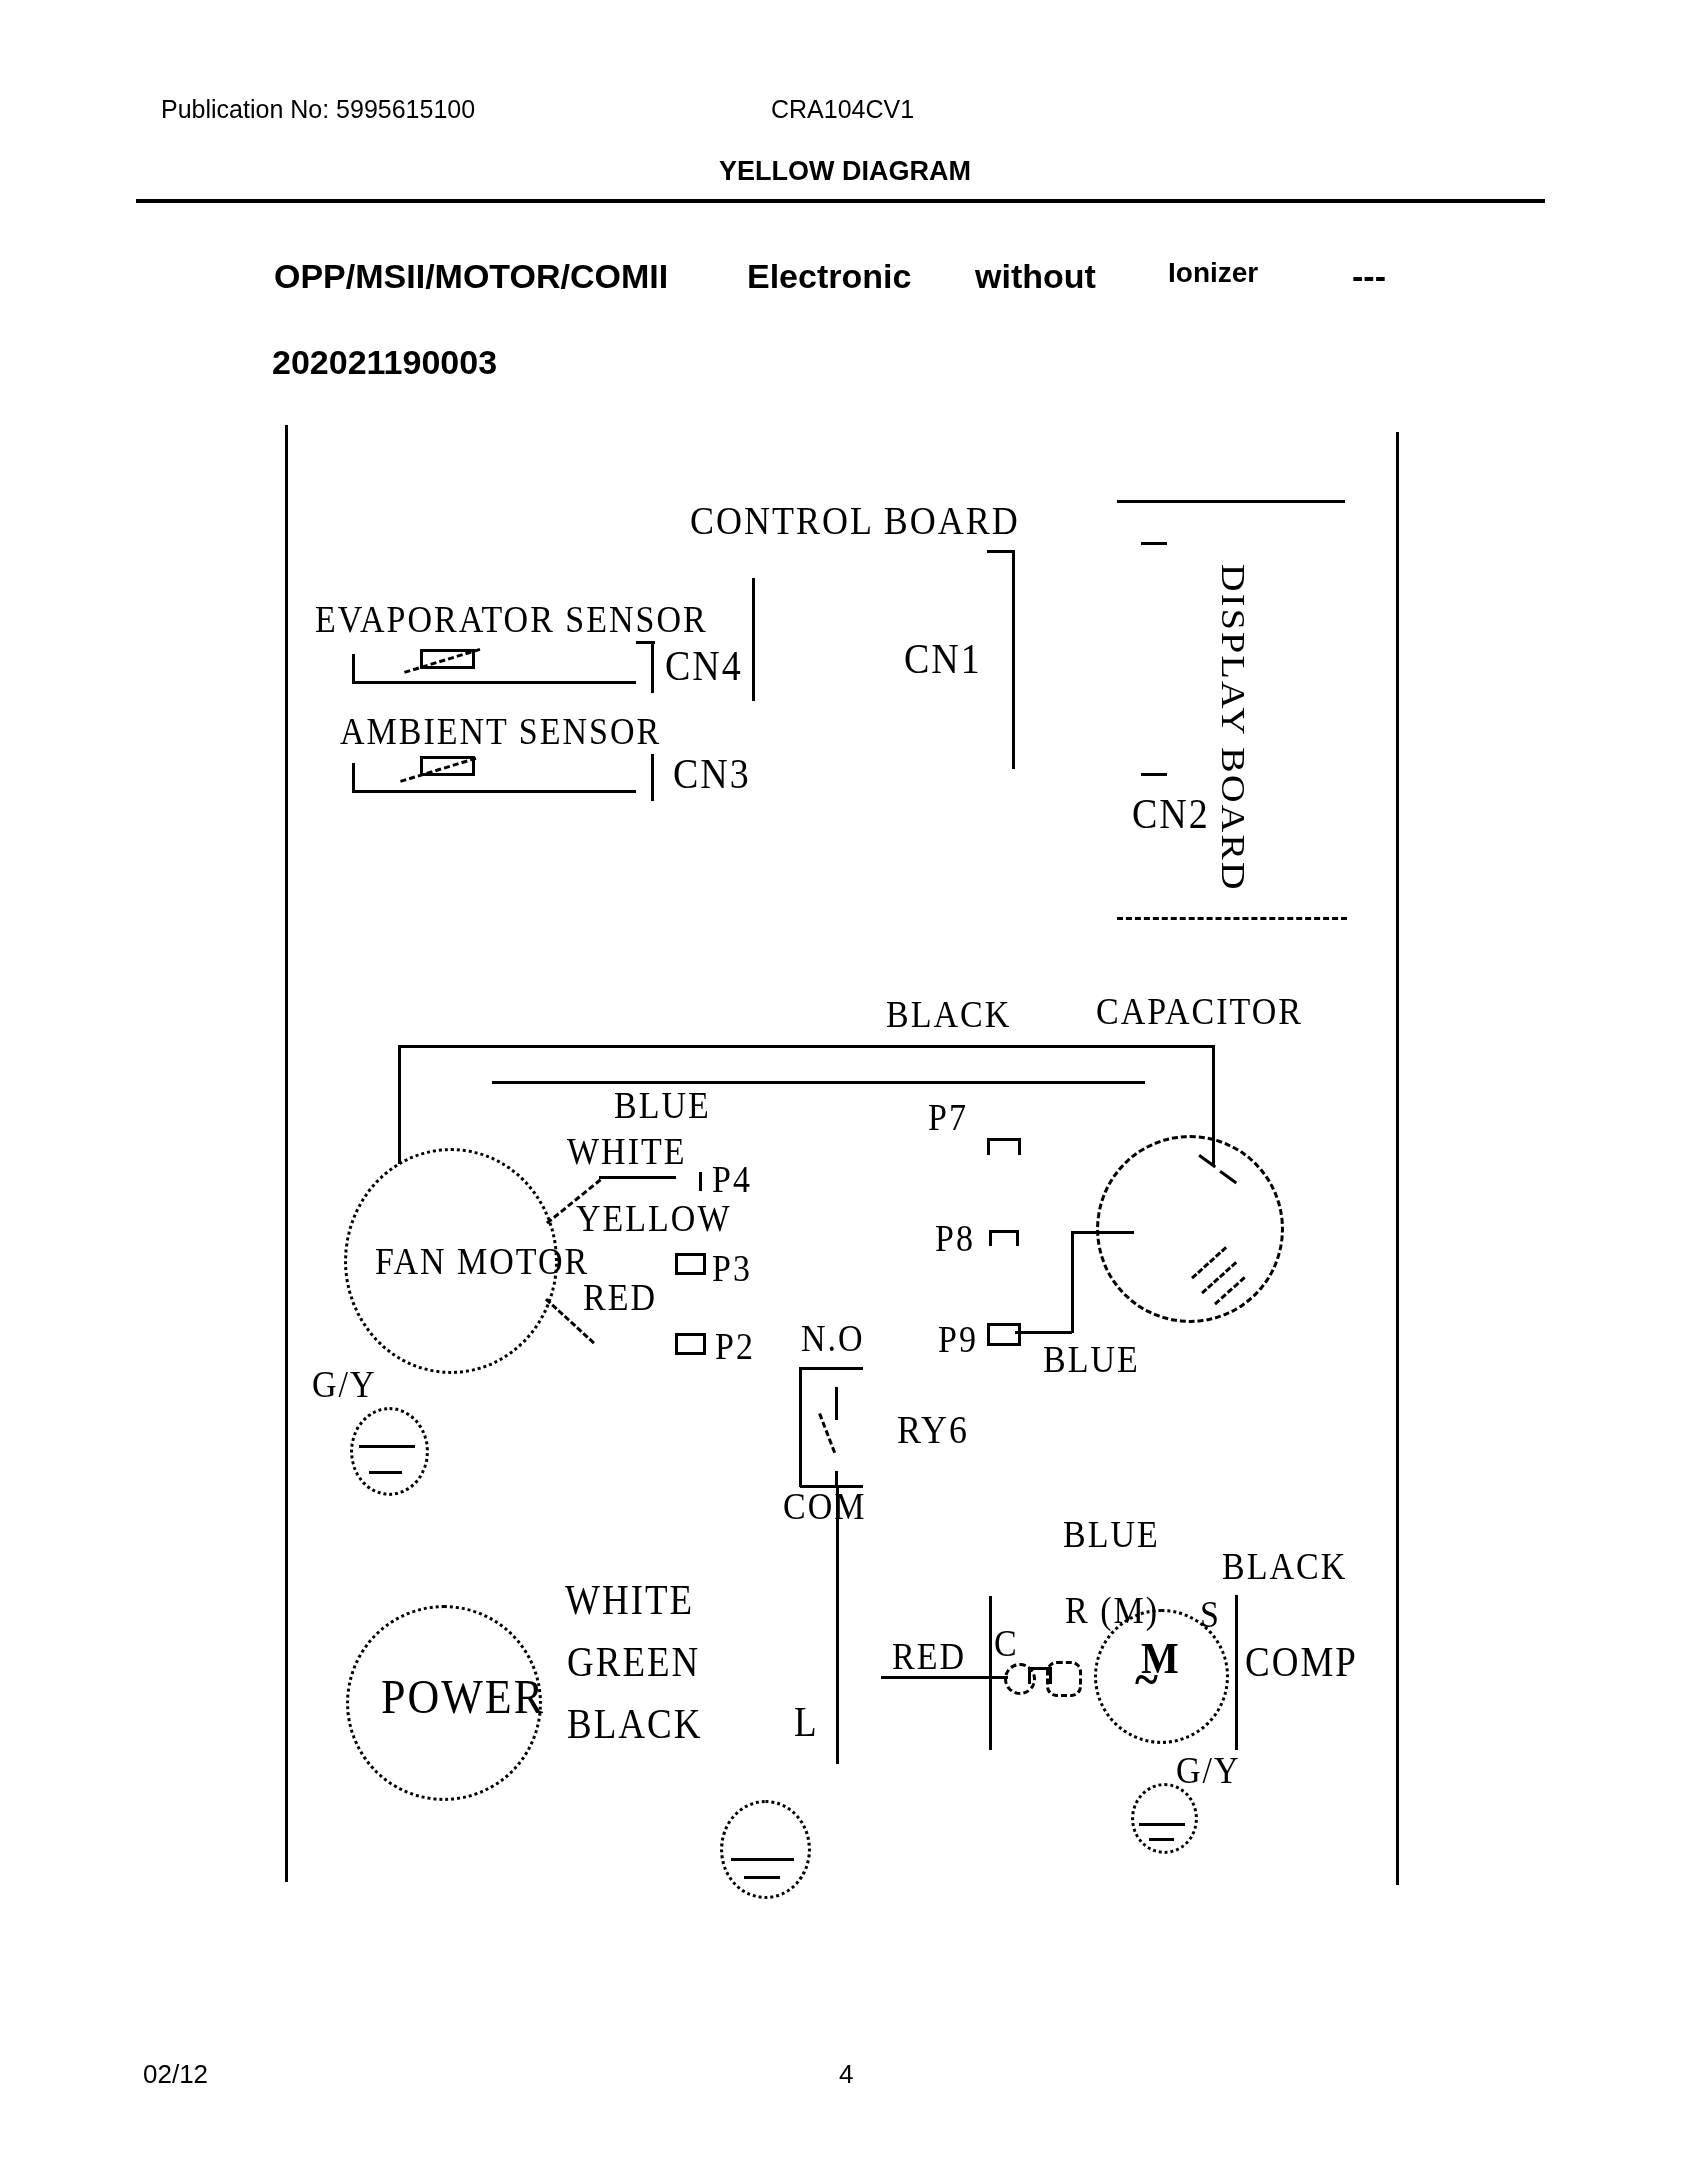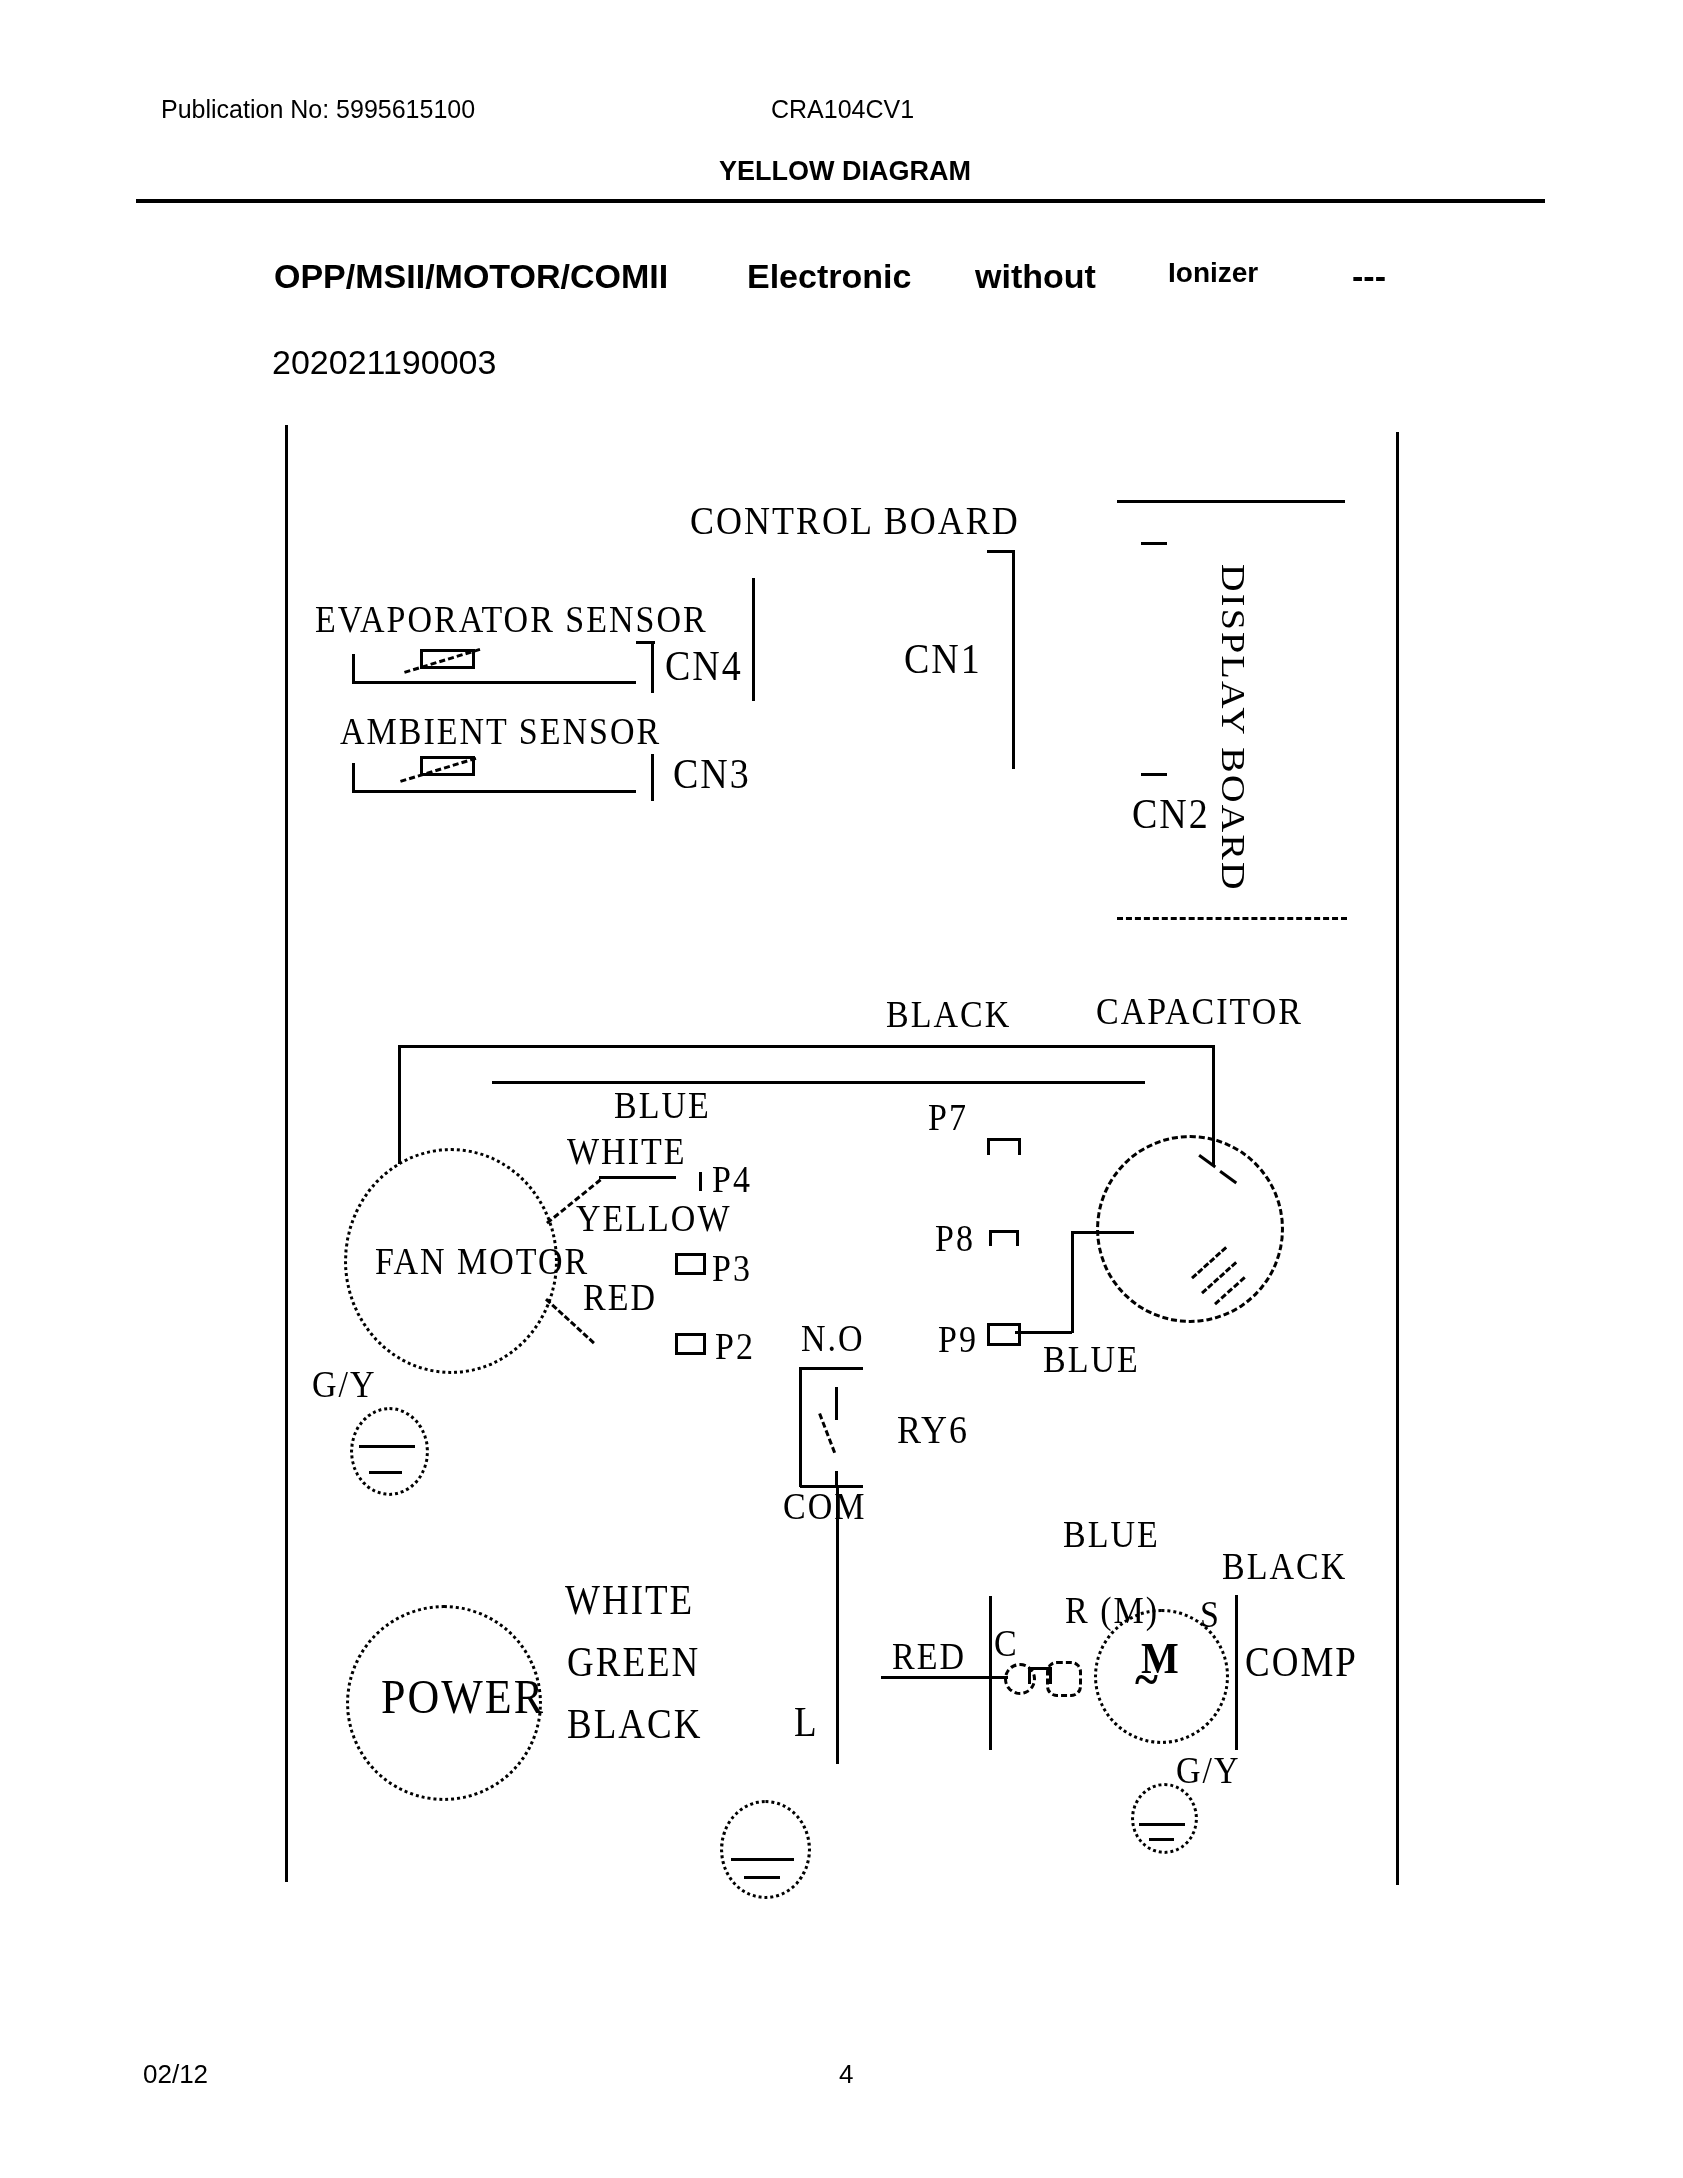--- a/index.html
+++ b/index.html
@@ -27,21 +27,21 @@
   <div class="slbl sans" style="left:149px;top:97px;font-size:25px;margin-left:12px;">Publication No: 5995615100</div>
   <div class="slbl sans" style="left:771px;top:97px;font-size:25px;">CRA104CV1</div>
   <div class="slbl sans" style="left:719px;top:158px;font-size:27px;font-weight:600;">YELLOW DIAGRAM</div>
   <div class="hline" style="left:136px;top:199px;width:1409px;height:4px;"></div>
 
   <div class="slbl sans" style="left:274px;top:259px;font-size:34px;font-weight:bold;">OPP/MSII/MOTOR/COMII</div>
   <div class="slbl sans" style="left:747px;top:259px;font-size:34px;font-weight:bold;">Electronic</div>
   <div class="slbl sans" style="left:975px;top:259px;font-size:34px;font-weight:bold;">without</div>
   <div class="slbl sans" style="left:1168px;top:259px;font-size:28px;font-weight:bold;">Ionizer</div>
   <div class="slbl sans" style="left:1352px;top:259px;font-size:34px;font-weight:bold;">---</div>
-  <div class="slbl sans" style="left:272px;top:345px;font-size:34px;font-weight:normal;">202021190003</div>
+  <div class="slbl sans" style="left:272px;top:345px;font-size:34px;font-weight:bold;">202021190003</div>
 
   <div class="vline" style="left:285px;top:425px;height:1457px;"></div>
   <div class="vline" style="left:1396px;top:432px;height:1453px;"></div>
 
   <div class="lbl" style="left:690px;top:500px;font-size:36px;">CONTROL BOARD</div>
   <div class="hline" style="left:987px;top:550px;width:27px;"></div>
   <div class="vline" style="left:1012px;top:550px;height:219px;"></div>
   <div class="vline" style="left:752px;top:578px;height:123px;"></div>
   <div class="lbl" style="left:904px;top:637px;font-size:38px;">CN1</div>
 

